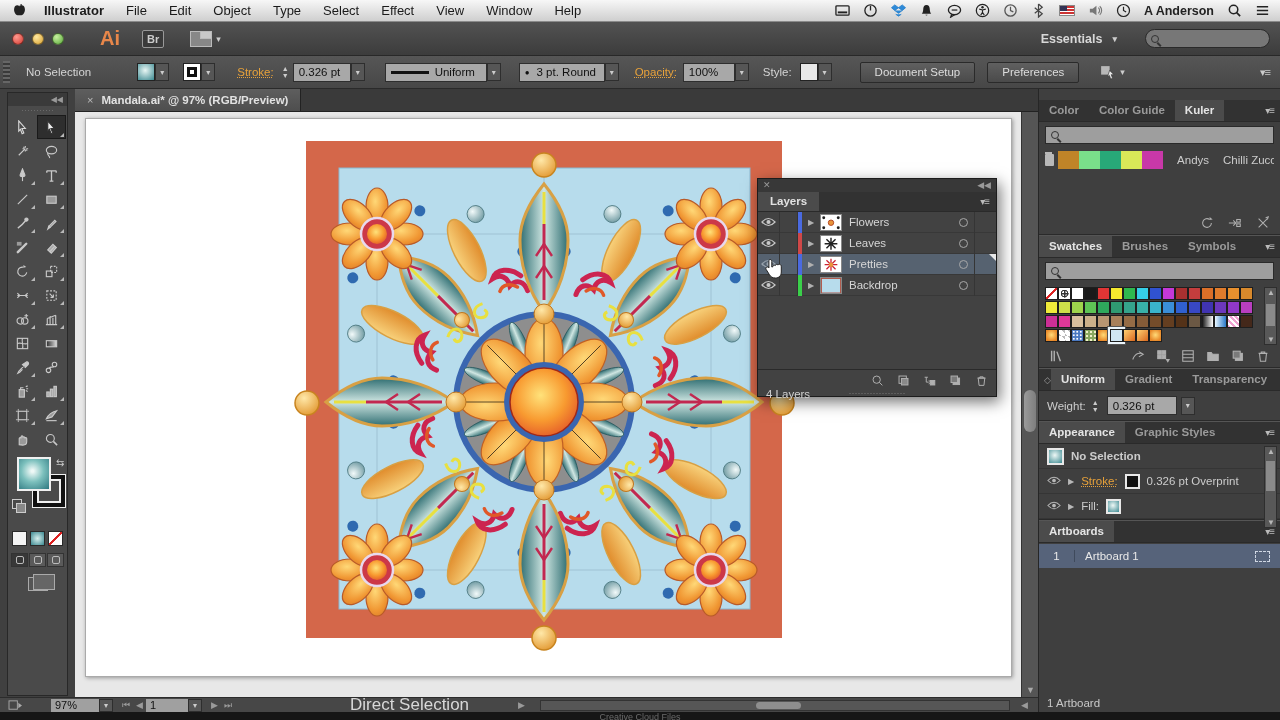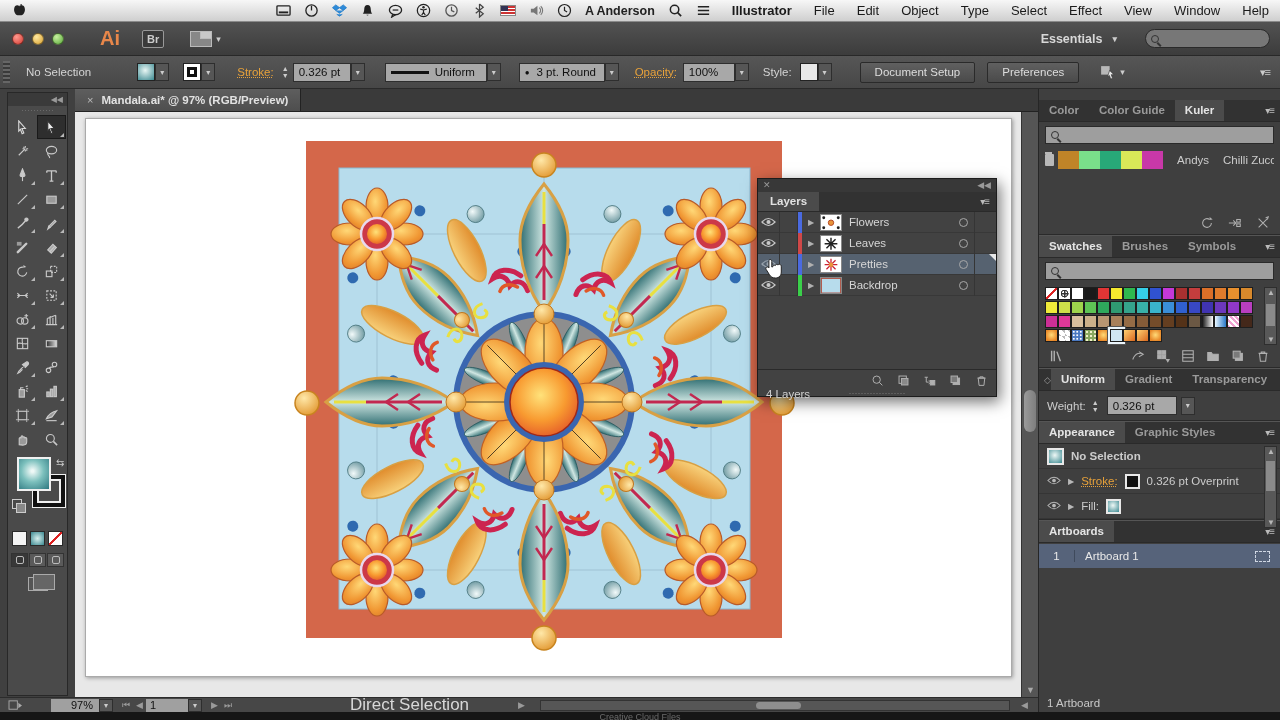--- a/index.html
+++ b/index.html
@@ -179,100 +179,100 @@
   .lrow.sel .selcol::after { content:""; position:absolute; right:0; top:0; border-left:7px solid transparent; border-top:7px solid #e8e8e8;}
   #layers .lempty { height:73px; }
   #layers .lfoot { display:flex; align-items:center; height:21px; border-top:1px solid #2a2a2a; padding:0 8px; gap:13px;}
   #layers .lfoot svg { width:13px; height:13px; stroke:#b0b0b0; fill:none; stroke-width:1.2;}
   #layers .lfoot .cnt { margin-right:auto; color:#d0d0d0;margin-top:28px; }
   #layers .lgrip { height:5px; background:radial-gradient(circle,#777 30%,transparent 32%) center/3px 3px repeat-x; margin:1px 90px 0;}
   #cursor { position:absolute; left:763px; top:258px; width:20px; height:22px; z-index:60;}
   
   #statusbar { position:absolute; left:0; top:697px; width:1038px; height:15px; background:#474747;
     border-top:1px solid #2c2c2c; display:flex; align-items:center; color:#ccc; font-size:11px; z-index:15;}
-  #statusbar .zfield { width:48px; height:13px; background:#a0a0a0; color:#111; padding:0 20px; margin-left:28px;}
+  #statusbar .zfield { width:48px; height:13px; background:#a0a0a0; color:#111; padding:0 4px; margin-left:28px;}
   #statusbar .nav { color:#9a9a9a; font-size:9px; margin:0 3px;}
   #statusbar .pfield { width:42px; height:13px; background:#a0a0a0; color:#111; padding:0 4px;}
   #statusbar .tool-label { position:absolute; left:350px; color:#d8d8d8; font-weight:normal; font-size:17px;}
   #hscroll { position:absolute; left:540px; top:2px; width:470px; height:11px; background:#565656; border:1px solid #333;}
   #hscroll .th { position:absolute; left:215px; top:1px; width:45px; height:7px; background:#8e8e8e; border-radius:4px;}
   #bottomstrip { position:absolute; left:0; top:712px; width:1280px; height:8px; background:#161616; color:#6a6a6a;
     font-size:9px; overflow:hidden; text-align:center; z-index:5;}
   #watermark { position:absolute; right:2px; top:716px; font-size:27px; font-weight:bold;
     color:rgba(255,255,255,.22); z-index:45; letter-spacing:0.5px;}
 </style>
 </head>
 <body>
 
 <div id="menubar">
   <svg class="apple" viewBox="0 0 16 16">
       <path d="M8,3.4 C5.2,1.2 2.2,3.2 2.2,6.8 C2.2,10.8 5,14 8,13 C11,14 13.8,10.8 13.8,6.8 C13.8,3.2 10.8,1.2 8,3.4 Z M8,3.2 C8.4,1.8 9.4,1 10.6,1 C10.6,2.4 9.4,3.4 8,3.2 Z" fill="#222"></path>
     </svg>
-  <div id="menu-right">
-    <svg viewBox="0 0 16 16">
-        <rect x="1" y="3" width="14" height="10" rx="1" stroke="#222" fill="none" stroke-width="1.4"></rect>
-        <rect x="3" y="9" width="10" height="2" fill="#222"></rect>
-      </svg>
-    <svg viewBox="0 0 16 16">
-        <circle cx="8" cy="8" r="6" stroke="#222" fill="none" stroke-width="1.4"></circle>
-        <path d="M8,8 L8,3" stroke="#222" stroke-width="1.4"></path>
-      </svg>
-    <svg viewBox="0 0 16 16">
-        <path d="M4,2 L8,5 L4,8 L0.5,5 Z M12,2 L15.5,5 L12,8 L8,5 Z M4,8 L8,11 L12,8 M5,12 L8,14 L11,12" stroke="#1a78c8" fill="#2e8ad8" stroke-width="0.8"></path>
-      </svg>
-    <svg viewBox="0 0 16 16">
-        <path d="M8,2 C5.5,2 4.5,4 4.5,7 C4.5,10 3,11.5 3,11.5 L13,11.5 C13,11.5 11.5,10 11.5,7 C11.5,4 10.5,2 8,2 Z M6.8,12.5 a1.3,1.3 0 0 0 2.4,0" fill="#222"></path>
-      </svg>
-    <svg viewBox="0 0 16 16">
-        <ellipse cx="8" cy="7.5" rx="6.5" ry="5" stroke="#222" fill="none" stroke-width="1.4"></ellipse>
-        <path d="M5,12 L4,15 L8,12.5" stroke="#222" fill="none" stroke-width="1.4"></path>
-        <path d="M5,7.5 h6" stroke="#222" stroke-width="1.3"></path>
-      </svg>
-    <svg viewBox="0 0 16 16">
-        <circle cx="8" cy="8" r="6.6" stroke="#222" fill="none" stroke-width="1.3"></circle>
-        <circle cx="8" cy="4.6" r="1.3" fill="#222"></circle>
-        <path d="M4.5,6.5 L8,7.5 L11.5,6.5 M8,7.5 L8,10 M8,10 L6,13 M8,10 L10,13" stroke="#222" fill="none" stroke-width="1.2"></path>
-      </svg>
-    <svg viewBox="0 0 16 16">
-        <circle cx="8" cy="8" r="6" stroke="#555" fill="none" stroke-width="1.4"></circle>
-        <path d="M8,4 L8,8 L11,9.5" stroke="#555" fill="none" stroke-width="1.3"></path>
-      </svg>
-    <svg viewBox="0 0 16 16">
-        <path d="M8,1 L8,15 L12,11.5 L4,5 M8,1 L12,4.5 L4,11" stroke="#444" fill="none" stroke-width="1.3"></path>
-      </svg>
-    <span class="flagus"></span>
-    <svg viewBox="0 0 16 16">
-        <path d="M2,6 L5,6 L9,3 L9,13 L5,10 L2,10 Z" fill="#777"></path>
-        <path d="M11,5 a4,4 0 0 1 0,6 M12.5,3.5 a6,6 0 0 1 0,9" stroke="#777" fill="none" stroke-width="1.2"></path>
-      </svg>
-    <svg viewBox="0 0 16 16">
-        <circle cx="8" cy="8" r="6.4" stroke="#222" fill="none" stroke-width="1.3"></circle>
-        <path d="M8,4 L8,8 L10.8,9.6" stroke="#222" fill="none" stroke-width="1.3"></path>
-      </svg>
-    <span class="uname">A Anderson</span>
-    <svg viewBox="0 0 16 16">
-        <circle cx="7" cy="7" r="4.5" stroke="#222" fill="none" stroke-width="1.6"></circle>
-        <path d="M10.3,10.3 L14,14" stroke="#222" stroke-width="1.8"></path>
-      </svg>
-    <svg viewBox="0 0 16 16">
-        <path d="M2,4 h12 M2,8 h12 M2,12 h12" stroke="#222" stroke-width="1.8"></path>
-      </svg>
-  </div>
   <div id="menu-items">
       <span class="app">Illustrator</span>
       <span>File</span>
       <span>Edit</span>
       <span>Object</span>
       <span>Type</span>
       <span>Select</span>
       <span>Effect</span>
       <span>View</span>
       <span>Window</span>
       <span>Help</span>
     </div>
+  <div id="menu-right">
+    <svg viewBox="0 0 16 16">
+        <rect x="1" y="3" width="14" height="10" rx="1" stroke="#222" fill="none" stroke-width="1.4"></rect>
+        <rect x="3" y="9" width="10" height="2" fill="#222"></rect>
+      </svg>
+    <svg viewBox="0 0 16 16">
+        <circle cx="8" cy="8" r="6" stroke="#222" fill="none" stroke-width="1.4"></circle>
+        <path d="M8,8 L8,3" stroke="#222" stroke-width="1.4"></path>
+      </svg>
+    <svg viewBox="0 0 16 16">
+        <path d="M4,2 L8,5 L4,8 L0.5,5 Z M12,2 L15.5,5 L12,8 L8,5 Z M4,8 L8,11 L12,8 M5,12 L8,14 L11,12" stroke="#1a78c8" fill="#2e8ad8" stroke-width="0.8"></path>
+      </svg>
+    <svg viewBox="0 0 16 16">
+        <path d="M8,2 C5.5,2 4.5,4 4.5,7 C4.5,10 3,11.5 3,11.5 L13,11.5 C13,11.5 11.5,10 11.5,7 C11.5,4 10.5,2 8,2 Z M6.8,12.5 a1.3,1.3 0 0 0 2.4,0" fill="#222"></path>
+      </svg>
+    <svg viewBox="0 0 16 16">
+        <ellipse cx="8" cy="7.5" rx="6.5" ry="5" stroke="#222" fill="none" stroke-width="1.4"></ellipse>
+        <path d="M5,12 L4,15 L8,12.5" stroke="#222" fill="none" stroke-width="1.4"></path>
+        <path d="M5,7.5 h6" stroke="#222" stroke-width="1.3"></path>
+      </svg>
+    <svg viewBox="0 0 16 16">
+        <circle cx="8" cy="8" r="6.6" stroke="#222" fill="none" stroke-width="1.3"></circle>
+        <circle cx="8" cy="4.6" r="1.3" fill="#222"></circle>
+        <path d="M4.5,6.5 L8,7.5 L11.5,6.5 M8,7.5 L8,10 M8,10 L6,13 M8,10 L10,13" stroke="#222" fill="none" stroke-width="1.2"></path>
+      </svg>
+    <svg viewBox="0 0 16 16">
+        <circle cx="8" cy="8" r="6" stroke="#555" fill="none" stroke-width="1.4"></circle>
+        <path d="M8,4 L8,8 L11,9.5" stroke="#555" fill="none" stroke-width="1.3"></path>
+      </svg>
+    <svg viewBox="0 0 16 16">
+        <path d="M8,1 L8,15 L12,11.5 L4,5 M8,1 L12,4.5 L4,11" stroke="#444" fill="none" stroke-width="1.3"></path>
+      </svg>
+    <span class="flagus"></span>
+    <svg viewBox="0 0 16 16">
+        <path d="M2,6 L5,6 L9,3 L9,13 L5,10 L2,10 Z" fill="#777"></path>
+        <path d="M11,5 a4,4 0 0 1 0,6 M12.5,3.5 a6,6 0 0 1 0,9" stroke="#777" fill="none" stroke-width="1.2"></path>
+      </svg>
+    <svg viewBox="0 0 16 16">
+        <circle cx="8" cy="8" r="6.4" stroke="#222" fill="none" stroke-width="1.3"></circle>
+        <path d="M8,4 L8,8 L10.8,9.6" stroke="#222" fill="none" stroke-width="1.3"></path>
+      </svg>
+    <span class="uname">A Anderson</span>
+    <svg viewBox="0 0 16 16">
+        <circle cx="7" cy="7" r="4.5" stroke="#222" fill="none" stroke-width="1.6"></circle>
+        <path d="M10.3,10.3 L14,14" stroke="#222" stroke-width="1.8"></path>
+      </svg>
+    <svg viewBox="0 0 16 16">
+        <path d="M2,4 h12 M2,8 h12 M2,12 h12" stroke="#222" stroke-width="1.8"></path>
+      </svg>
+  </div>
 </div>
 
 <div id="titlebar">
   <span class="tl red" style="margin-left:12px"></span>
   <span class="tl yel"></span>
   <span class="tl grn"></span>
   <span id="ai-logo">Ai</span>
   <span id="br-btn">Br</span>
   <span class="arrange"></span>
   <span class="dar">▾</span>

